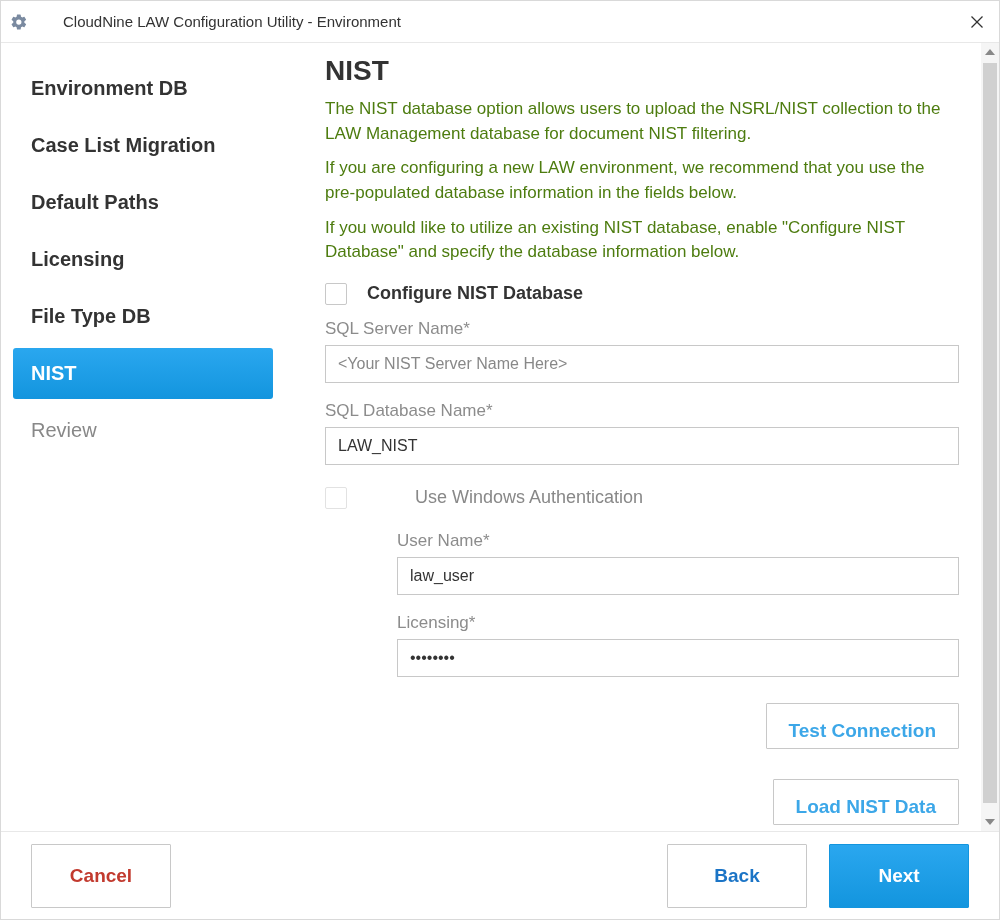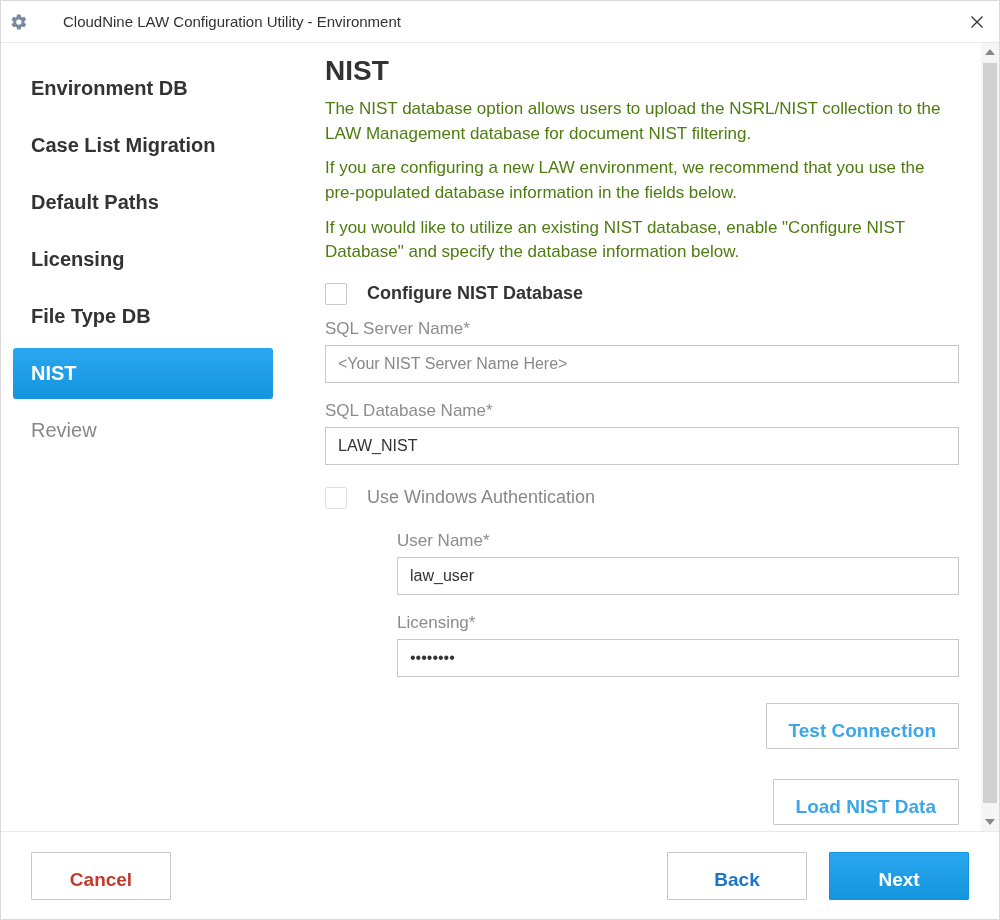--- a/index.html
+++ b/index.html
@@ -194,21 +194,21 @@
   .footer {
     height: 88px;
     border-top: 1px solid #e8e8e8;
     display: flex;
     align-items: center;
     padding: 0 30px;
   }
   .footer .spacer { flex: 1; }
   .footer .btn {
     width: 140px;
-    height: 48px;
+    height: 64px;
   }
   .footer .btn + .btn { margin-left: 22px; }
   .btn-cancel { color: #c23a2e; font-weight: 700; }
   .btn-back { color: #1b74c6; font-weight: 700; }
   .btn-next {
     background: #1e9ee8;
     background: linear-gradient(#2aa7ef, #1395de);
     border-color: #1395de;
     color: #fff;
     font-weight: 700;
@@ -262,21 +262,21 @@
       <div class="field">
         <div class="field-label">SQL Server Name*</div>
         <input type="text" class="text-input placeholder" value="&lt;Your NIST Server Name Here&gt;" style="">
       </div>
 
       <div class="field">
         <div class="field-label">SQL Database Name*</div>
         <input type="text" class="text-input" value="LAW_NIST" style="">
       </div>
 
-      <div class="checkbox-row" style="margin-top:22px;">
+      <div class="checkbox-row" style="margin-top:22px;gap:48px;">
         <div class="checkbox-box disabled"></div>
         <span class="checkbox-label disabled">Use Windows Authentication</span>
       </div>
 
       <div class="field indented" style="margin-top:22px;">
         <div class="field-label">User Name*</div>
         <input type="text" class="text-input" value="law_user" style="">
       </div>
 
       <div class="field indented">

